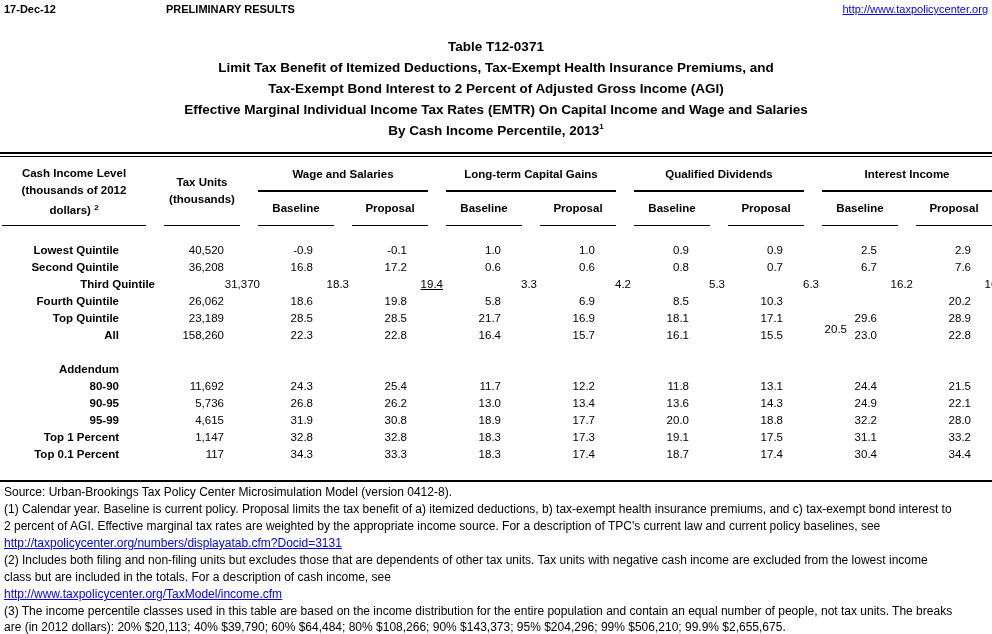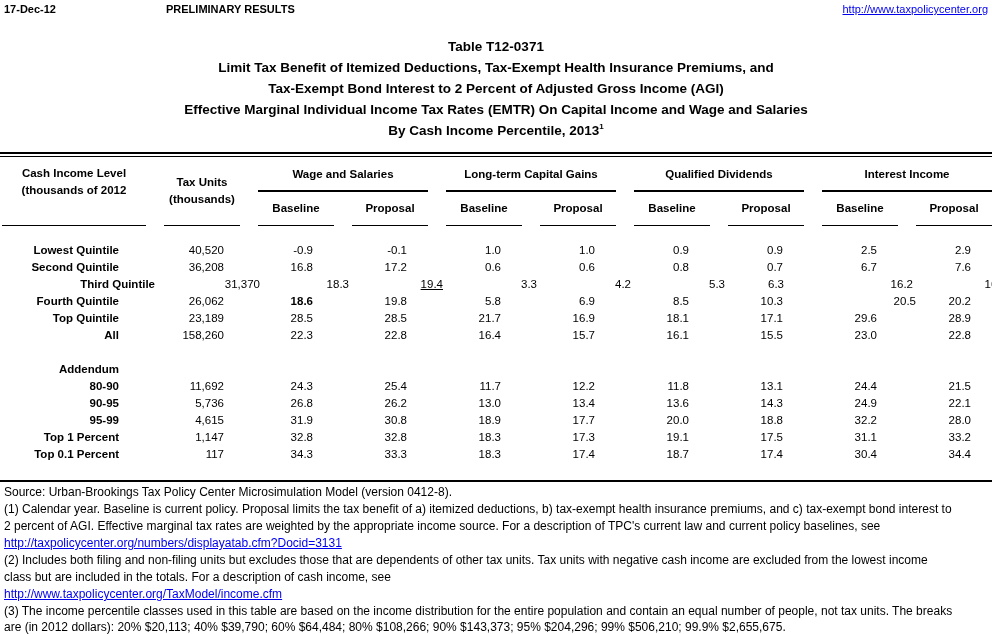--- a/index.html
+++ b/index.html
@@ -33,20 +33,21 @@
 <div class="abs title" style="top:81px;">Tax-Exempt Bond Interest to 2 Percent of Adjusted Gross Income (AGI)</div>
 <div class="abs title" style="top:102px;">Effective Marginal Individual Income Tax Rates (EMTR) On Capital Income and Wage and Salaries</div>
 <div class="abs title" style="top:122px;"><span>By Cash Income Percentile, 2013</span><sup>1</sup></div>
 
 <div class="hr" style="left:0; top:152px; width:992px; height:2px;"></div>
 <div class="hr" style="left:0; top:156px; width:992px; height:1px;"></div>
 
 <div class="hdr" style="left:2px; width:144px; top:165px;">
   <div>Cash Income Level</div>
   <div>(thousands of 2012</div>
+  <div><span>dollars)</span> <sup>2</sup></div>
 </div>
 <div class="hdr" style="left:160px; width:84px; top:174px;">
   <div>Tax Units</div>
   <div>(thousands)</div>
 </div>
 
 <div class="hdr" style="left:258px; width:170px; top:166px;">Wage and Salaries</div>
 <div class="hdr" style="left:446px; width:170px; top:166px;">Long-term Capital Gains</div>
 <div class="hdr" style="left:634px; width:170px; top:166px;">Qualified Dividends</div>
 <div class="hdr" style="left:822px; width:170px; top:166px;">Interest Income</div>
@@ -102,34 +103,34 @@
       <div class="c" style="left: 901px;">7.6</div>
     </div>
     <div class="row" style="top: 278px; margin-left: 36px;">
       <div class="lbl">Third Quintile</div>
       <div class="c" style="left: 154px;">31,370</div>
       <div class="c" style="left: 243px;">18.3</div>
       <div class="c" style="left: 337px; text-decoration: underline;">19.4</div>
       <div class="c" style="left: 431px;">3.3</div>
       <div class="c" style="left: 525px;">4.2</div>
       <div class="c" style="left: 619px;">5.3</div>
-      <div class="c" style="left: 678px; text-align: right;">6.3</div>
+      <div class="c" style="left: 713px; text-align: right;">6.3</div>
       <div class="c" style="left: 807px;">16.2</div>
       <div class="c" style="left: 901px;">16.9</div>
     </div>
     <div class="row" style="top: 295px;">
       <div class="lbl">Fourth Quintile</div>
       <div class="c" style="left: 154px;">26,062</div>
-      <div class="c" style="left: 243px; font-weight: bold;">18.6</div>
+      <div class="c" style="left: 243px;">18.6</div>
       <div class="c" style="left: 337px;">19.8</div>
       <div class="c" style="left: 431px;">5.8</div>
       <div class="c" style="left: 525px;">6.9</div>
       <div class="c" style="left: 619px;">8.5</div>
       <div class="c" style="left: 713px;">10.3</div>
-      <div class="c" style="left: 846px;">20.5</div>
+      <div class="c" style="left: 777px; margin-top: 28px;">20.5</div>
       <div class="c" style="left: 901px;">20.2</div>
     </div>
     <div class="row" style="top: 312px;">
       <div class="lbl">Top Quintile</div>
       <div class="c" style="left: 154px;">23,189</div>
       <div class="c" style="left: 243px;">28.5</div>
       <div class="c" style="left: 337px;">28.5</div>
       <div class="c" style="left: 431px;">21.7</div>
       <div class="c" style="left: 525px;">16.9</div>
       <div class="c" style="left: 619px;">18.1</div>

